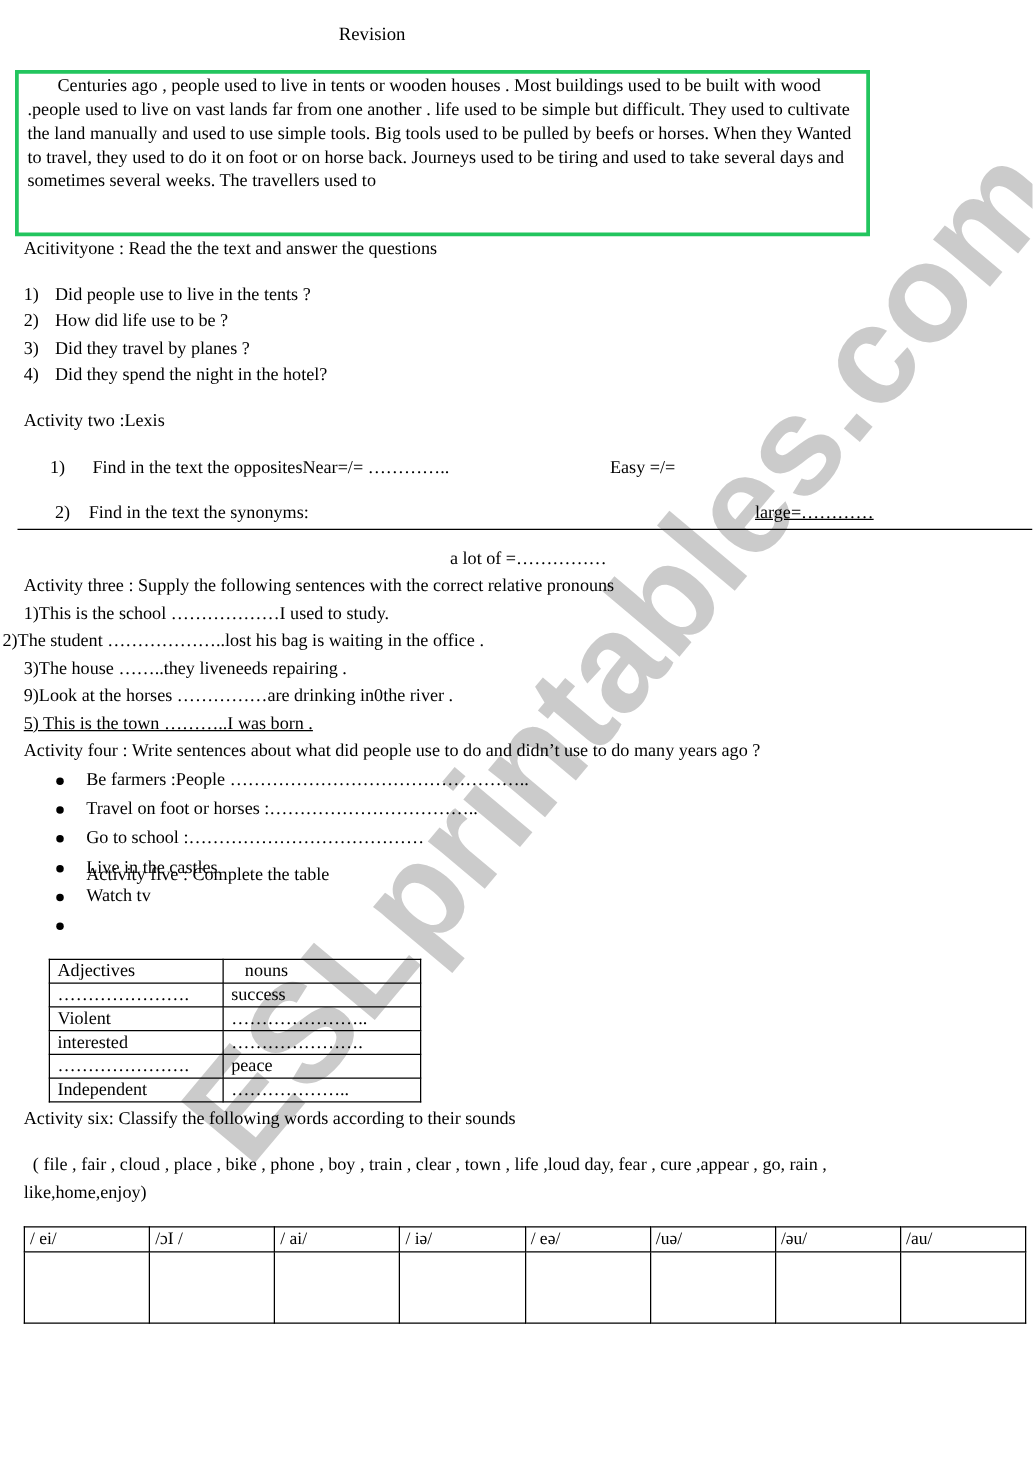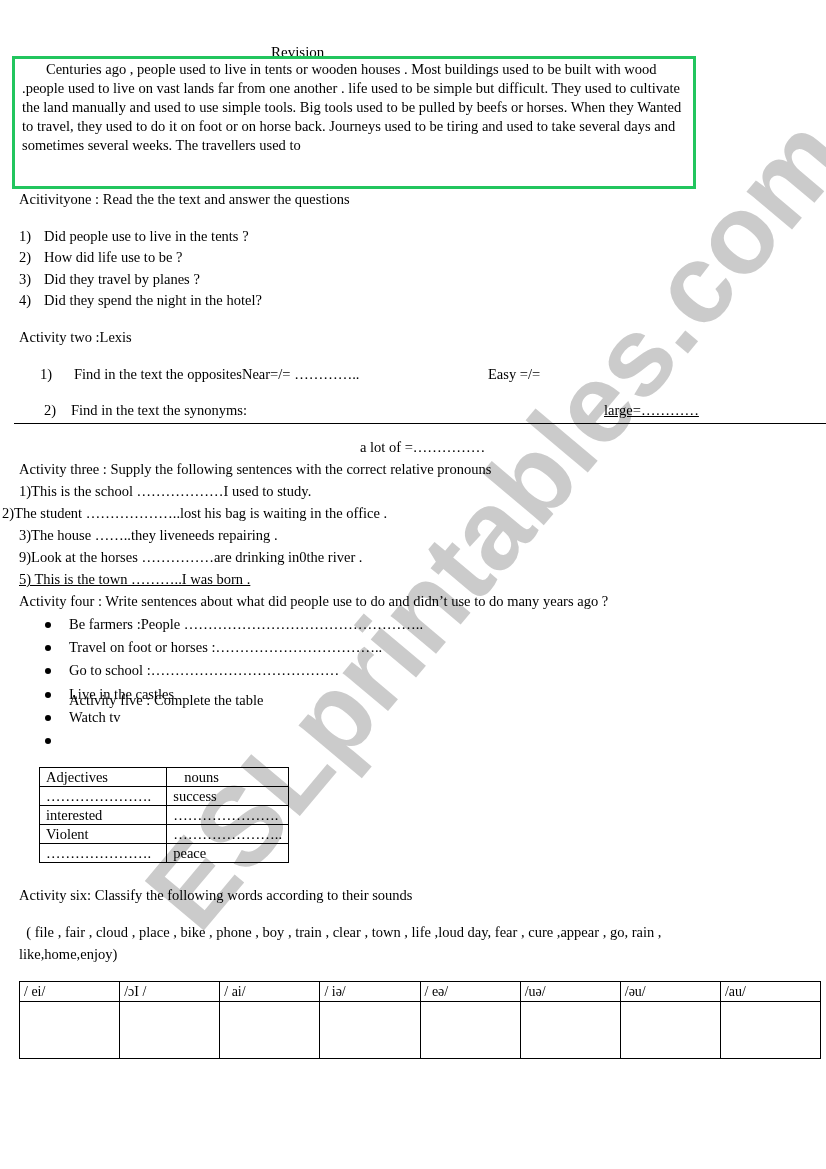--- a/index.html
+++ b/index.html
@@ -1,29 +1,29 @@
 <!DOCTYPE html>
 <html><head>
 <meta charset="utf-8">
 <style>
   html, body { margin: 0; padding: 0; background: #ffffff; }
   body { width: 826px; height: 1169px; position: relative; overflow: hidden;
          font-family: "Liberation Serif", "DejaVu Serif", serif; color: #000; font-size: 14.5px; }
   .abs { position: absolute; white-space: nowrap; }
-  .title { left: 271px; top: 20px; font-size: 15px; margin-top: 24px; }
+  .title { left: 271px; top: 20px; font-size: 15px; }
   .textbox { position: absolute; left: 12px; top: 56px; width: 684px; height: 133px;
              border: 3px solid #22c55e; box-sizing: border-box; padding: 1px 6px 0 7px;
              line-height: 19px; font-size: 14.5px; }
   .textbox p { margin: 0; white-space: normal; }
   .indent { display: inline-block; width: 24px; }
   .hline { position: absolute; left: 14px; width: 812px; height: 0; border-top: 1px solid #000; }
   .qlist .num { display: inline-block; width: 25px; }
   .bullet { position: absolute; left: 45px; width: 6px; height: 6px; border-radius: 50%; background: #000; }
   table { border-collapse: collapse; position: absolute; }
-  .adj-table { left: 39px; top: 767px; width: 250px; font-size: 14.5px; }
+  .adj-table { left: 39px; top: 767px; width: 298px; font-size: 14.5px; }
   .adj-table td { border: 1px solid #000; height: 18px; padding: 0 6px; line-height: 18px; }
   .adj-table td:first-child { width: 126px; }
   .snd-table { left: 19px; top: 981px; width: 802px; font-size: 14px; }
   .snd-table td { border: 1px solid #000; padding: 0 4px; vertical-align: top; width: 12.5%; }
   .snd-table tr.head td { height: 19px; line-height: 19px; margin-top: 40px; }
   .snd-table tr.body td { height: 56px; }
   .watermark { position: absolute; left: 60px; top: 560px; font-family: "Liberation Sans", "DejaVu Sans", sans-serif;
                font-weight: bold; font-size: 112px; color: rgba(160,160,160,0.55); transform: rotate(-50deg);
                transform-origin: left top; white-space: nowrap; pointer-events: none; top: 870px; left: 120px; }
 </style>
@@ -86,30 +86,34 @@
   <tbody>
       <tr>
     <td>Adjectives</td>
     <td style="white-space:pre">   nouns</td>
   </tr>
   <tr>
     <td>………………….</td>
     <td>success</td>
   </tr>
   <tr>
+    <td>Violent</td>
+    <td>…………………..</td>
+  </tr>
+  <tr>
     <td>interested</td>
     <td>………………….</td>
   </tr>
   <tr>
-    <td>Violent</td>
-    <td>…………………..</td>
+    <td>………………….</td>
+    <td>peace</td>
   </tr>
   <tr>
-    <td>………………….</td>
-    <td>peace</td>
+    <td>Independent</td>
+    <td>………………..</td>
   </tr>
 </tbody>
   </table>
 
 <div class="abs" style="left:19px; top:887px;">Activity six: Classify the following words according to their sounds</div>
 <div class="abs" style="left:19px; top:924px; white-space:pre;">  ( file , fair , cloud , place , bike , phone , boy , train , clear , town , life ,loud day, fear , cure ,appear , go, rain ,</div>
 <div class="abs" style="left:19px; top:946px;">like,home,enjoy)</div>
 
 <table class="snd-table">
   <tbody>

